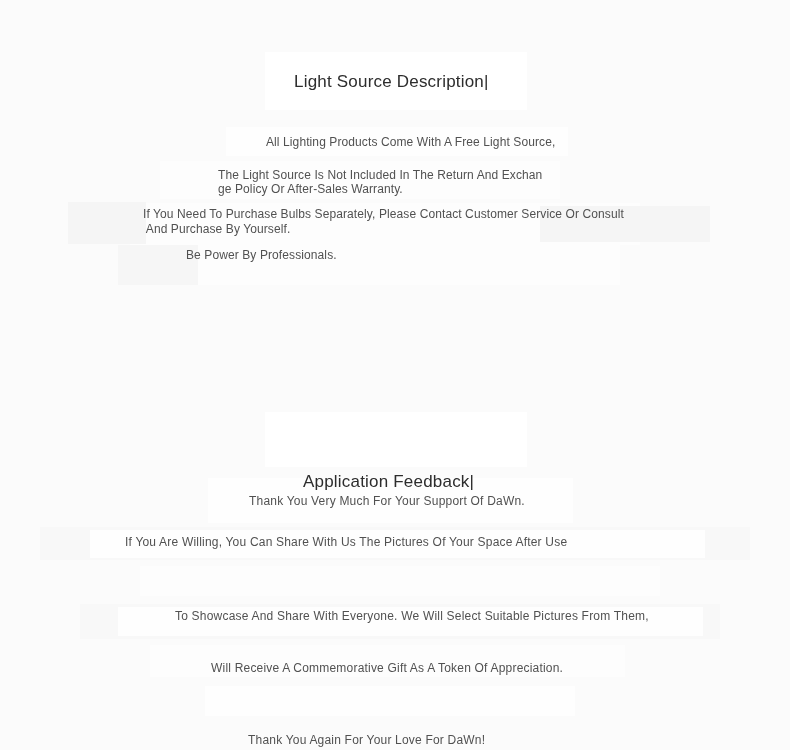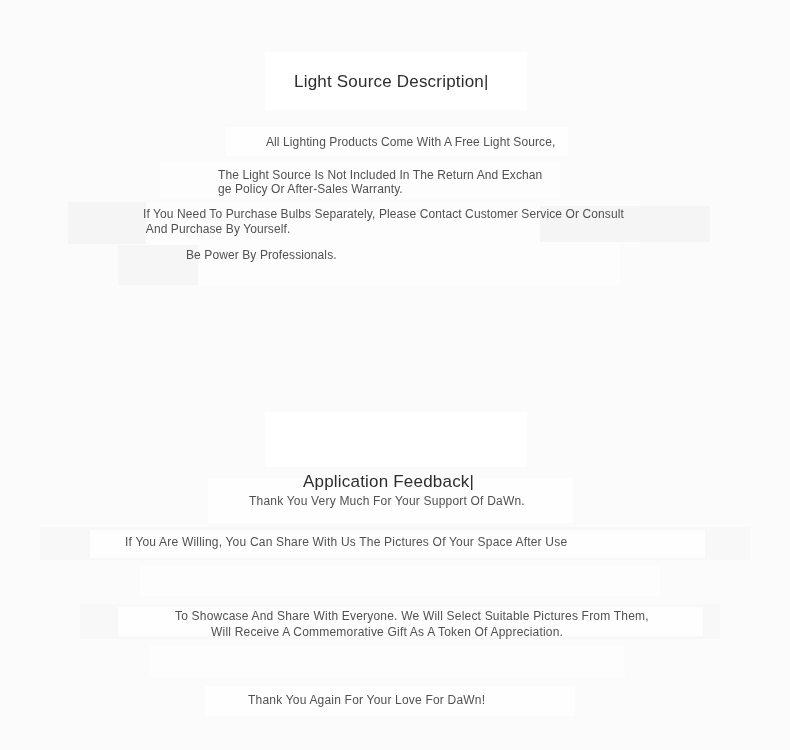--- a/index.html
+++ b/index.html
@@ -60,22 +60,22 @@
     font-size: 12px;
     line-height: 15px;
     color: #515151;
     letter-spacing: 0.2px;
     white-space: pre;
   }
   #f1 { left: 249px; top: 494px; }
   #f2 { left: 125px; top: 535px; }
   #f3 { left: 175px; top: 573px; margin-top: 36px; }
   #f4 { left: 156px; top: 613px; }
-  #f5 { left: 211px; top: 625px; }
-  #f6 { left: 248px; top: 693px; }
+  #f5 { left: 211px; top: 661px; }
+  #f6 { left: 248px; top: 733px; }
 </style>
 </head>
 <body>
 
 <div class="page">
 
   <div class="artifact a1"></div>
   <div class="artifact a2"></div>
   <div class="artifact a3"></div>
   <div class="artifact a6"></div>

